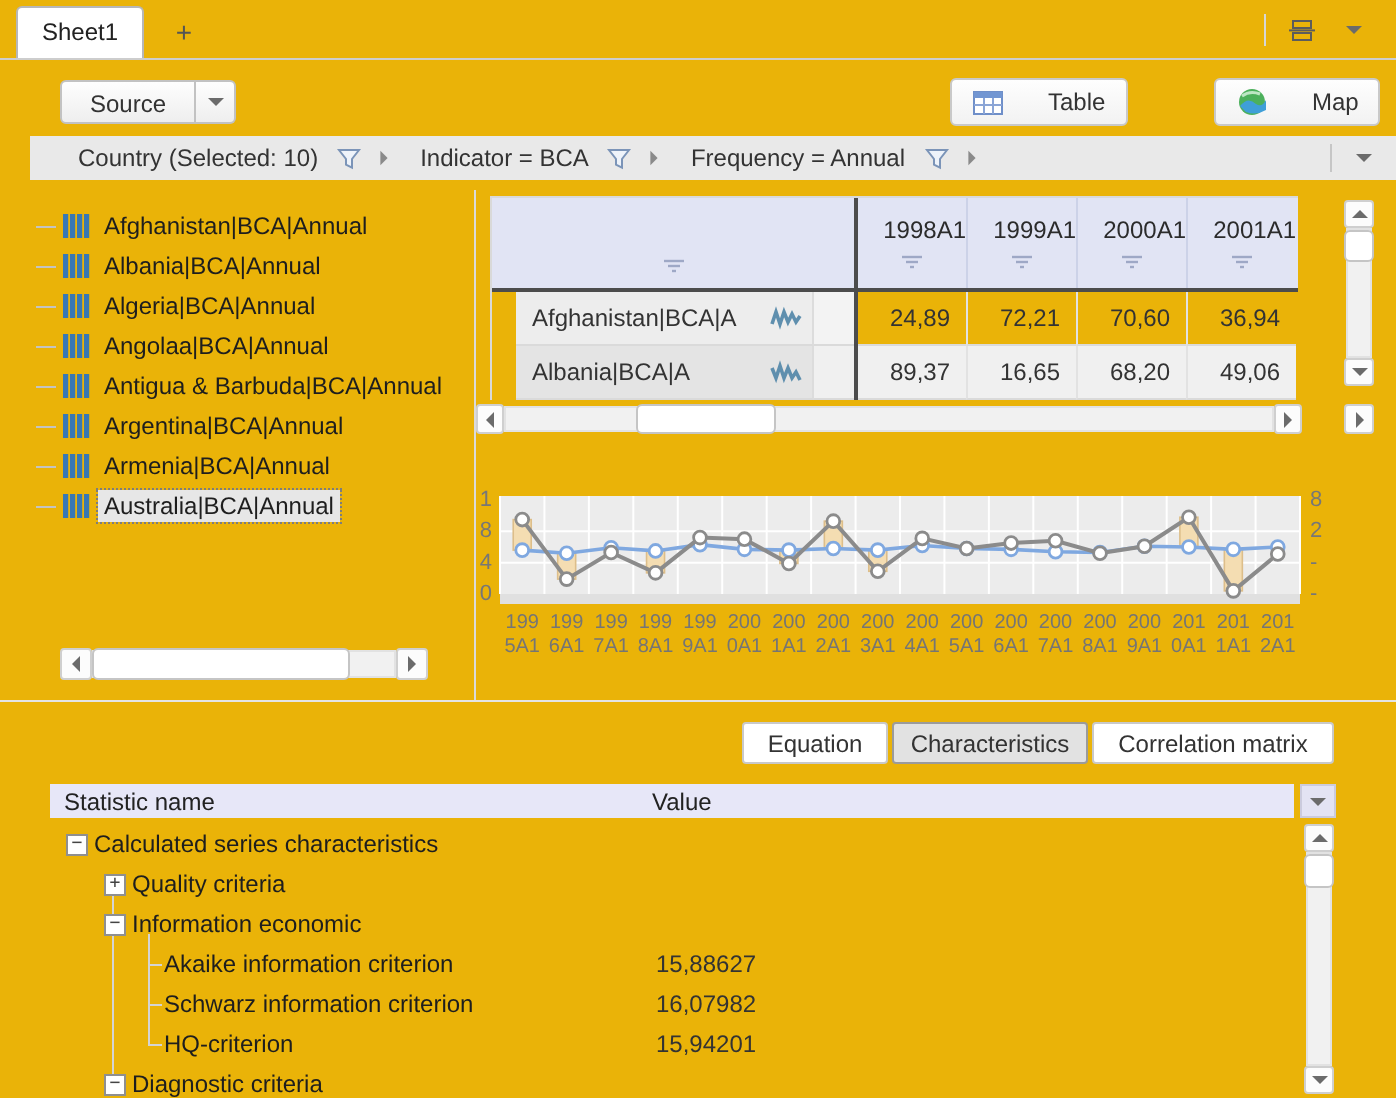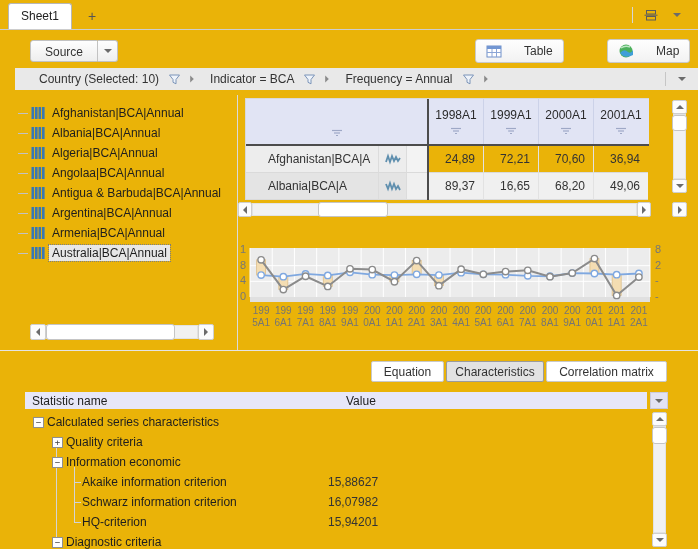--- a/index.html
+++ b/index.html
@@ -40,40 +40,40 @@
   .tree-item.selected .tree-label{background:#e7e7e7;outline:1px dotted #7d7d7d;}
   
   .sb-track{position:absolute;background:#f1f1f1;border:1px solid #e2e2e2;box-sizing:border-box;}
   .sb-btn{position:absolute;background:#fcfcfc;border:1px solid #cfcfcf;border-radius:2px;box-sizing:border-box;
           display:flex;align-items:center;justify-content:center;}
   .sb-thumb{position:absolute;background:#fff;border:1px solid #c5c5c5;border-radius:3px;box-sizing:border-box;}
   
   .grid{left:245px;top:98px;width:403px;height:101px;border-top:1px solid #d9d9d9;border-left:1px solid #d9d9d9;box-sizing:content-box;}
   .grid-header{position:absolute;left:0;top:0;width:403px;height:47px;background:#e1e4f4;border-bottom:2px solid #4c4c4c;box-sizing:border-box;}
   .gh-name{position:absolute;left:0;top:0;width:182px;height:45px;display:flex;align-items:flex-end;justify-content:center;padding-bottom:7px;box-sizing:border-box;}
-  .gh-year{position:absolute;top:0;height:45px;text-align:center;border-left:1px solid #ccd2e8;box-sizing:border-box;color:#2b2b2b;}
+  .gh-year{position:absolute;top:0;height:45px;text-align:right;border-left:1px solid #ccd2e8;box-sizing:border-box;color:#2b2b2b;}
   .gh-year .yr{margin-top:9px;}
   .gh-year .flt{margin-top:5px;display:flex;justify-content:center;}
   .grid-row{position:absolute;left:0;width:403px;height:27px;}
   .cell{position:absolute;top:0;height:27px;box-sizing:border-box;border-bottom:1px solid #dadada;}
-  .name-cell{left:0;width:133px;padding:6px 0 0 22px;background:#ededed;border-right:1px solid #dcdcdc;}
+  .name-cell{left:12px;width:133px;padding:6px 0 0 8px;background:#ededed;border-right:1px solid #dcdcdc;}
   .spark-cell{left:133px;width:28px;background:#ededed;border-right:1px solid #dcdcdc;display:flex;align-items:center;justify-content:center;}
   .gap-cell{left:161px;width:21px;background:#f3f3f3;}
   .val-cell{text-align:right;padding:6px 8px 0 0;border-left:1px solid #e2e2e2;}
   .thick-div{position:absolute;left:181px;top:0;width:2px;height:101px;background:#4c4c4c;}
   .row-alt .name-cell,.row-alt .spark-cell{background:#e4e4e4;}
   .row-alt .val-cell,.row-alt .gap-cell{background:#f0f0f0;}
   
   .an-tab{position:absolute;top:361px;height:21px;line-height:21px;text-align:center;background:#fff;
           border:1px solid #c9c9c9;border-radius:2px;box-sizing:border-box;}
   .an-tab.active{background:#e2e2e2;border-color:#9b9b9b;}
   
   .stat-header{left:25px;top:392px;width:622px;height:17px;background:#e7e7f8;color:#222;}
   .stat-header .h1{position:absolute;left:7px;top:2px;}
-  .stat-header .h2{position:absolute;left:321px;top:2px;}
+  .stat-header .h2{position:absolute;left:301px;top:2px;}
   .stat-dd{left:650px;top:392px;width:18px;height:17px;background:#e3e3f3;border:1px solid #cbcbdd;box-sizing:border-box;}
   .stat-row{position:absolute;left:25px;width:622px;height:20px;}
   .stat-label{position:absolute;top:3px;color:#1e1e1e;white-space:nowrap;}
   .stat-value{position:absolute;left:303px;top:3px;}
   .exp{position:absolute;top:5px;width:9px;height:9px;border:1px solid #8f8f8f;background:#fff;box-sizing:content-box;
        font-size:9px;line-height:9px;text-align:center;color:#444;font-family:"DejaVu Sans Mono",monospace;}
   .conn{position:absolute;background:#d4d4d4;}
   .sep-line{left:0;top:350px;width:698px;height:1px;background:#e4e4e4;}
   .divider-v{left:237px;top:95px;width:1px;height:255px;background:#dadada;}
   svg{display:block;}

